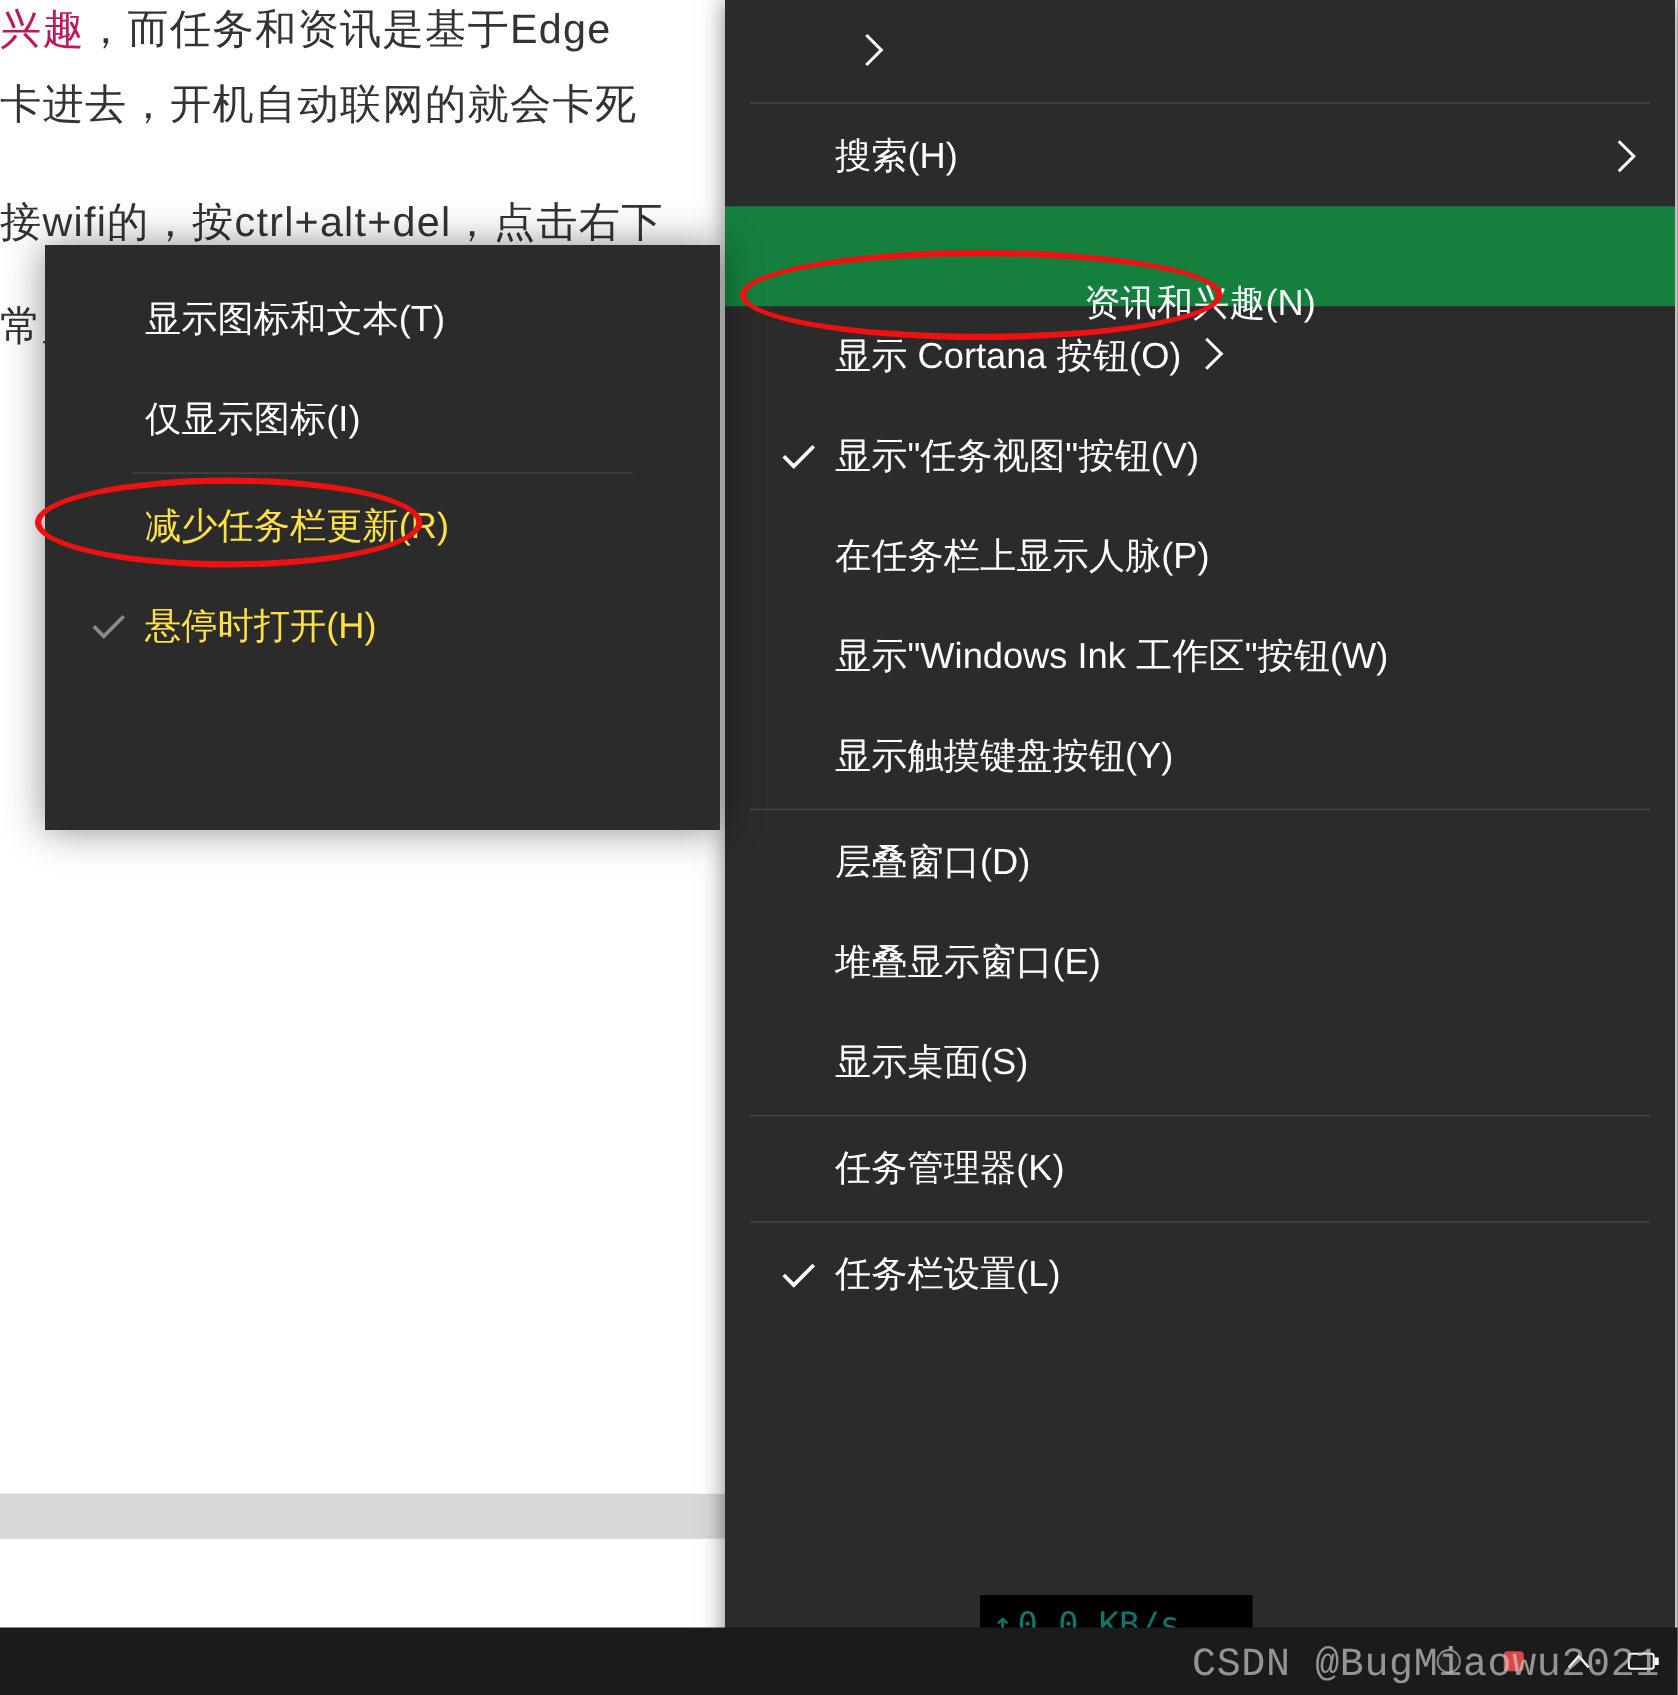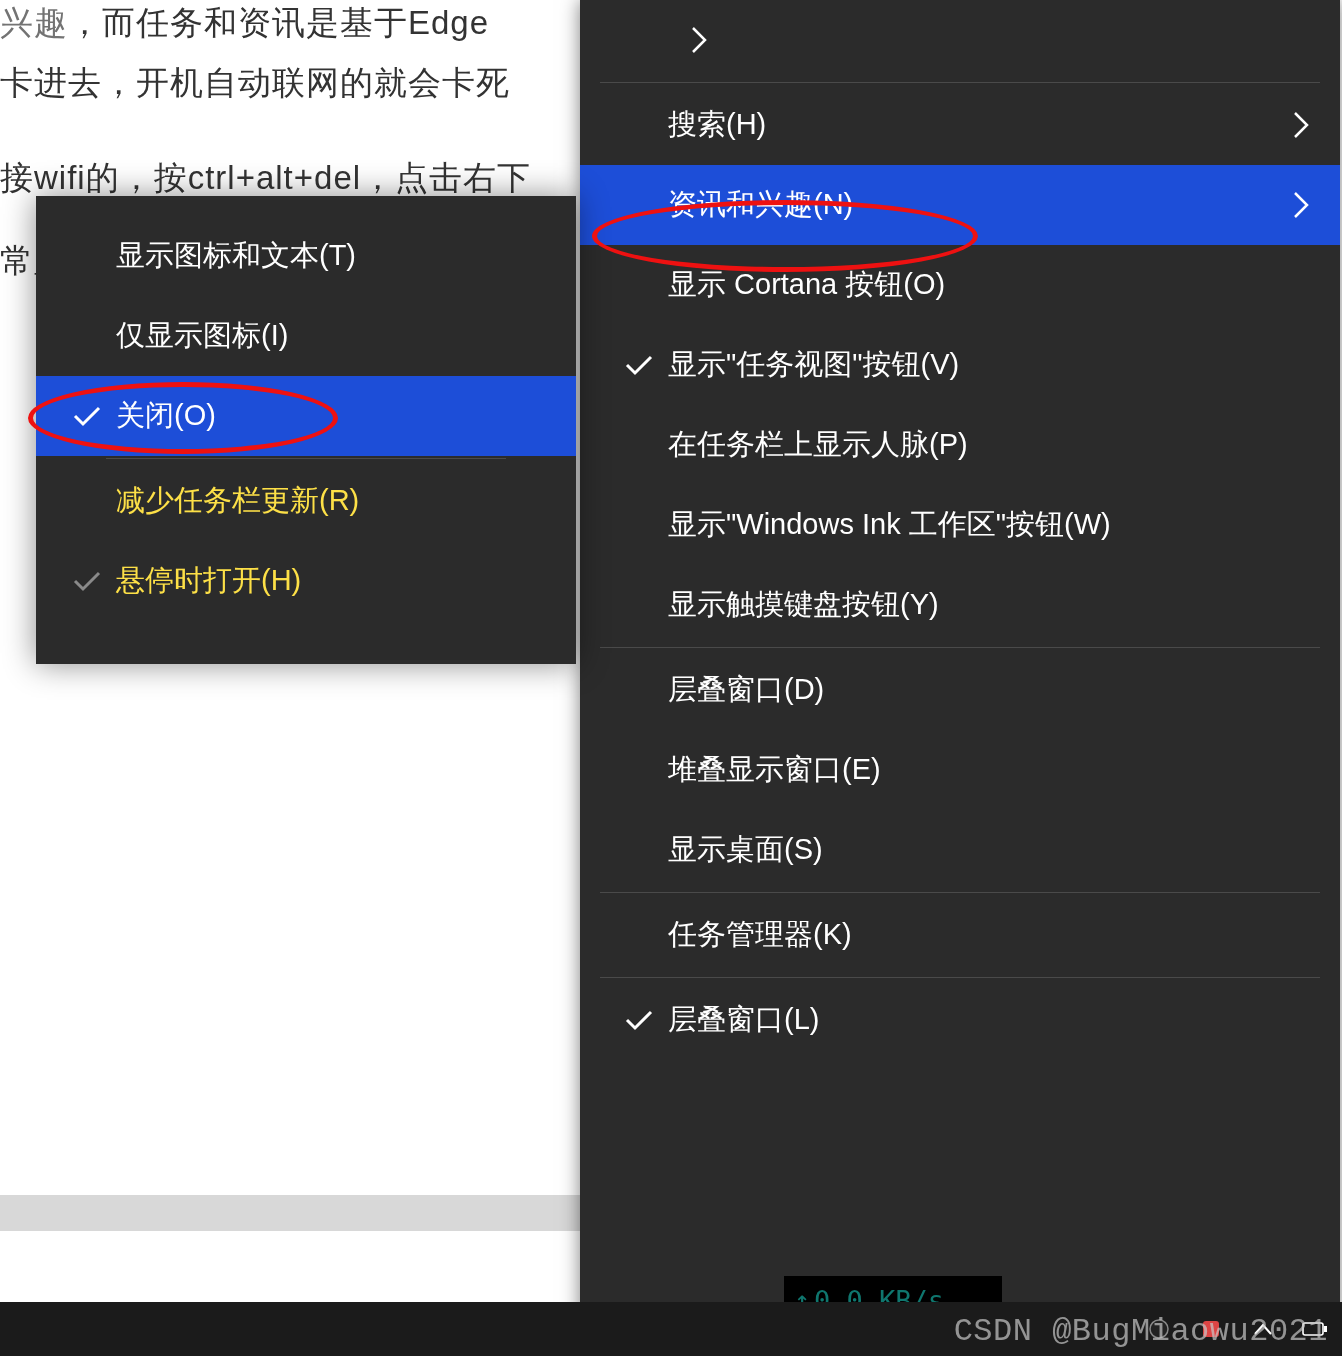--- a/index.html
+++ b/index.html
@@ -4,30 +4,30 @@
   <style>
     * { box-sizing: border-box; margin: 0; padding: 0; }
     html, body { width: 1342px; height: 1356px; overflow: hidden; font-family: "Microsoft YaHei", "Segoe UI", sans-serif; background: #fff; }
     
     
     .bg-article { position: absolute; left: 0; top: 0; width: 1342px; color: #333; font-size: 33px; line-height: 1.9; padding: 0 0 0 0; letter-spacing: 1px; }
     .bg-article .p1 { position: absolute; left:0; top: -8px; }
     .bg-article .p2 { position: absolute; left:0; top: 52px; }
     .bg-article .p3 { position: absolute; left:0; top: 147px; }
     .bg-article .p4 { position: absolute; left:0; top: 230px; }
-    .red-text { color: #737373; }
+    .red-text { color: #be185d; }
     
     
     .greybar { position: absolute; left:0; width: 580px; top: 1195px; height: 36px; background: #d8d8d8; }
 
     
     .menu { position: absolute; background: #2b2b2b; box-shadow: 0 0 18px rgba(0,0,0,.5); color: #fff; font-size: 29px; }
     .menu1 { left: 580px; top: 0; width: 760px; height: 1324px; }
     .menu-item { display:flex; align-items:center; height: 80px; padding: 0 30px 0 30px; cursor: default; position: relative; }
-    .menu-item.hl { background: #1d4ed8; }
+    .menu-item.hl { background: #15803d; flex-direction: column; }
     .menu-item .icon-col { width: 58px; flex: 0 0 58px; display:flex; justify-content:center; align-items:center; }
     .menu-item .label { flex: 1; white-space: nowrap; }
     .menu-item .chevron { width: 40px; flex:0 0 40px; display:flex; justify-content:flex-end; align-items:center; }
     .sep { height:1px; background:#4a4a4a; margin: 2px 20px; }
     .check svg, .chevron svg, .gear svg { display:block; }
     .disabled { color: #fde047; }
 
     
     .menu2 { left: 36px; top: 196px; width: 540px; height: 468px; box-shadow: 0 0 30px rgba(0,0,0,.45); }
     .menu2 .menu-item { padding-left: 22px; }
@@ -145,41 +145,33 @@
   </div>
 
   <div class="sep"></div>
 
   <div class="menu-item">
     <span class="icon-col check">
         <svg width="30" height="24" viewBox="0 0 30 24">
           <path d="M3 12 L11 20 L27 4" stroke="#fff" stroke-width="3" fill="none"></path>
         </svg>
       </span>
-    <span class="label">层叠窗口(L)</span>
+    <span class="label">任务栏设置(L)</span>
   </div>
 </div>
 
 <div class="menu menu2">
   <div style="height:20px"></div>
   <div class="menu-item">
     <span class="icon-col"></span>
     <span class="label">显示图标和文本(T)</span>
   </div>
   <div class="menu-item">
     <span class="icon-col"></span>
     <span class="label">仅显示图标(I)</span>
-  </div>
-  <div class="menu-item hl">
-    <span class="icon-col check">
-        <svg width="30" height="24" viewBox="0 0 30 24">
-          <path d="M3 12 L11 20 L27 4" stroke="#fff" stroke-width="3" fill="none"></path>
-        </svg>
-      </span>
-    <span class="label">关闭(O)</span>
   </div>
   <div class="sep"></div>
   <div class="menu-item disabled">
     <span class="icon-col"></span>
     <span class="label">减少任务栏更新(R)</span>
   </div>
   <div class="menu-item disabled">
     <span class="icon-col check">
         <svg width="30" height="24" viewBox="0 0 30 24">
           <path d="M3 12 L11 20 L27 4" stroke="#8a8a8a" stroke-width="3" fill="none"></path>

